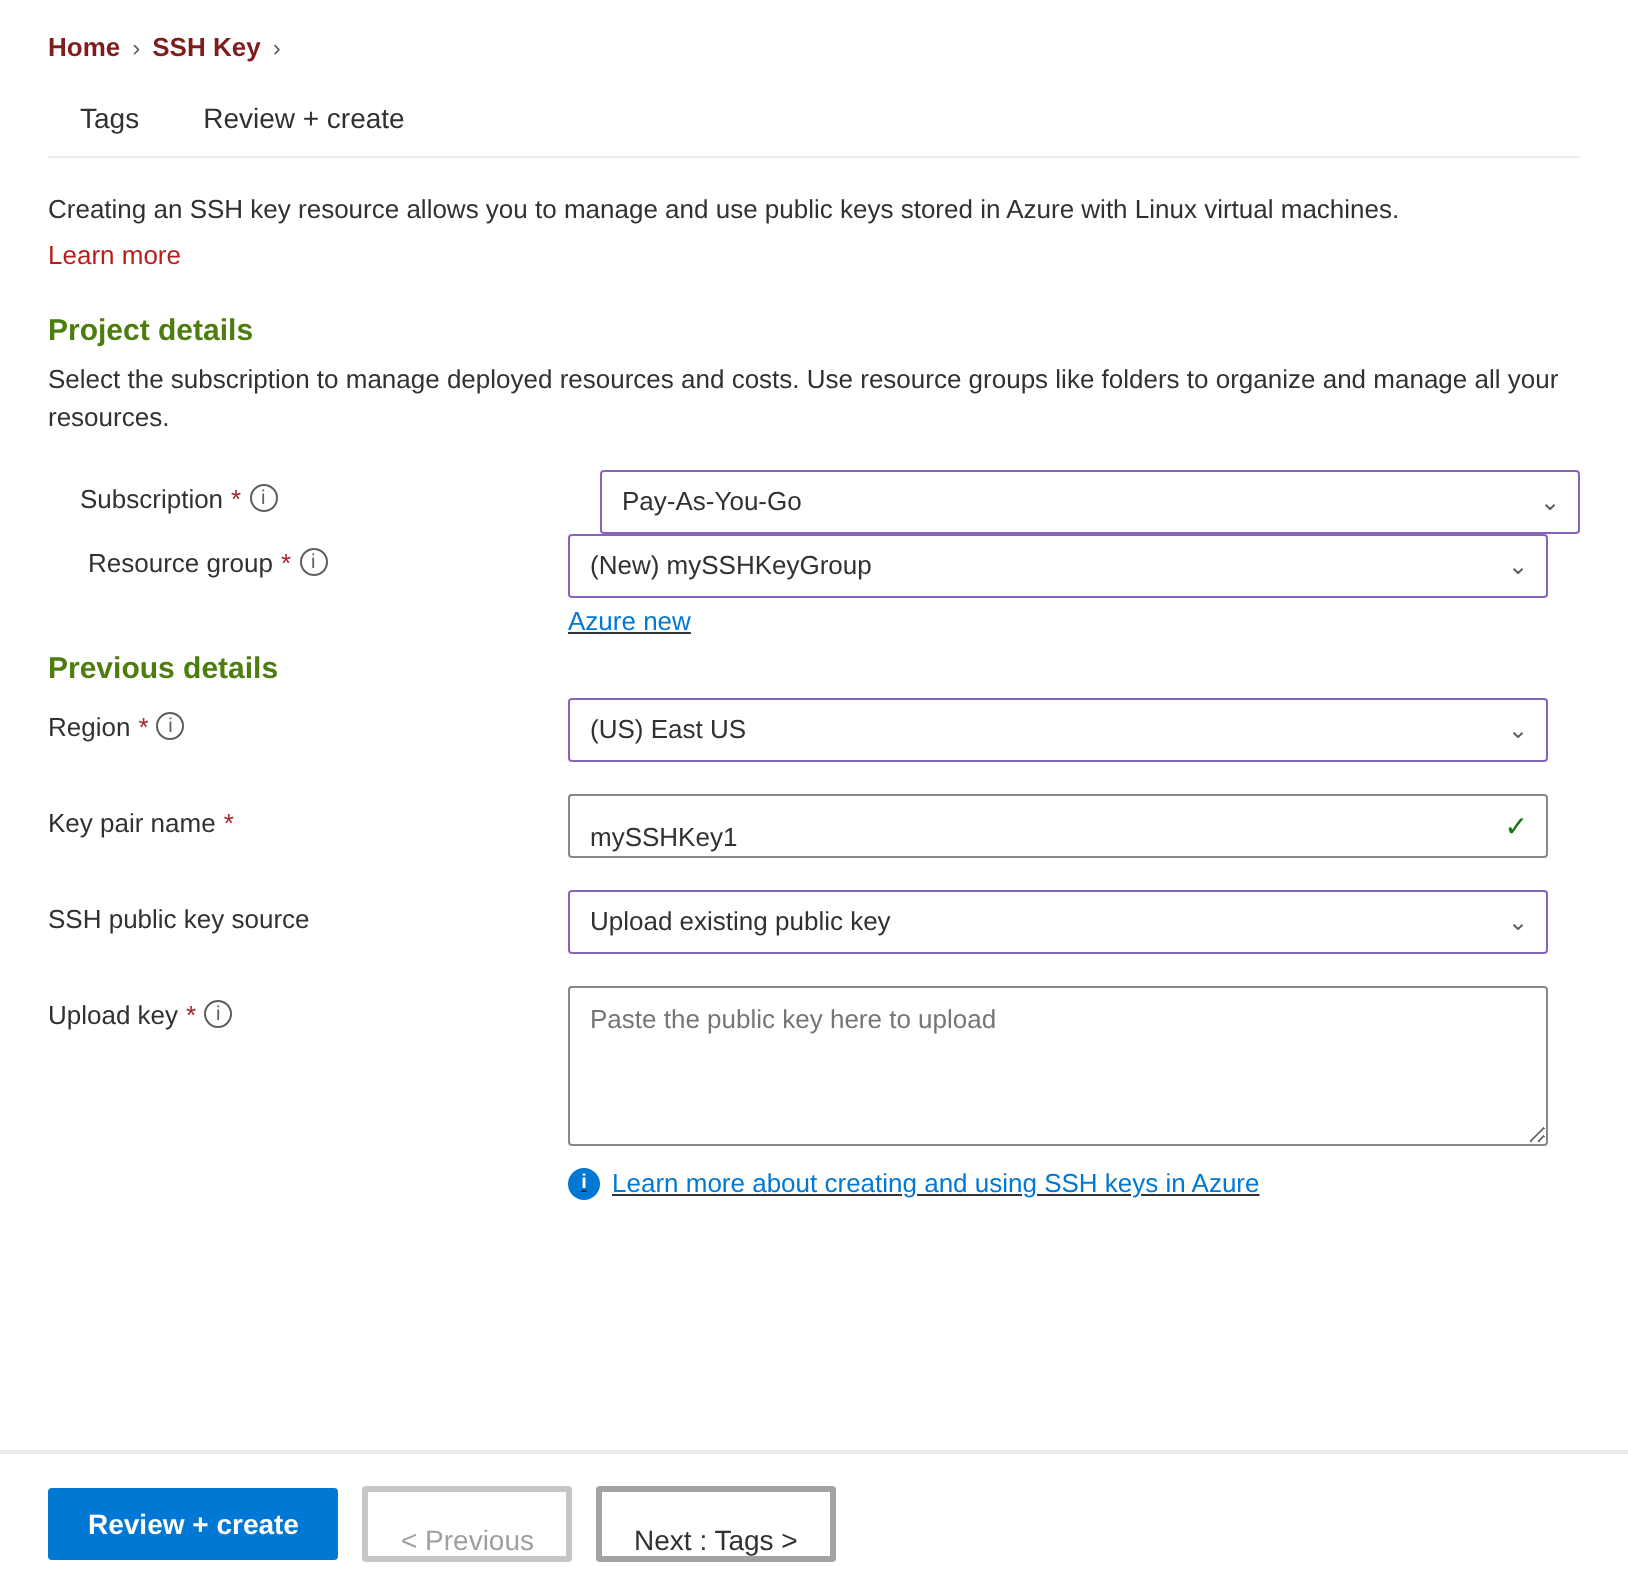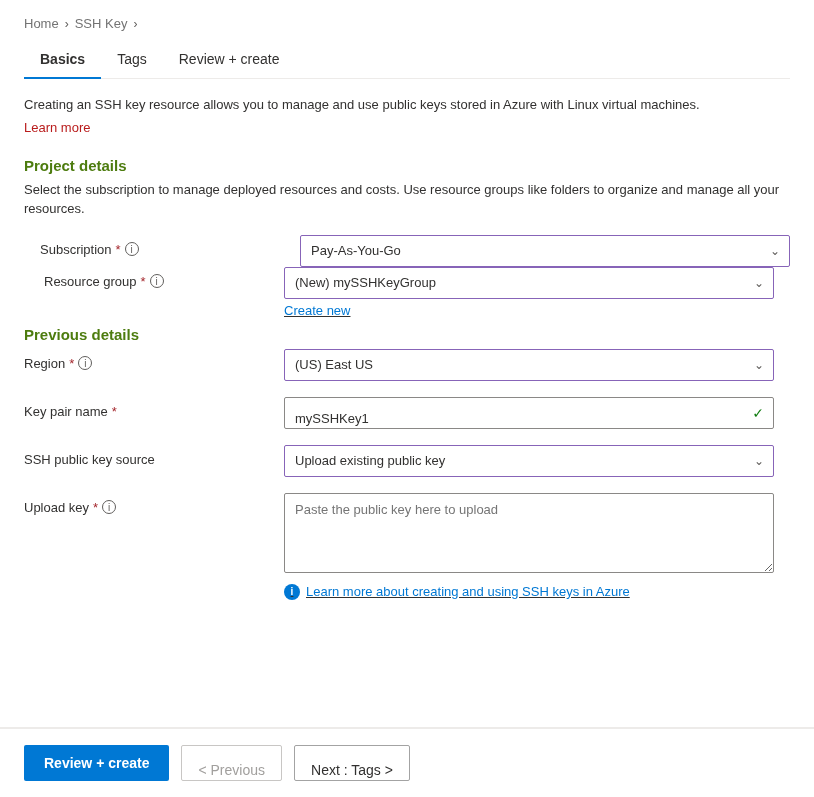--- a/index.html
+++ b/index.html
@@ -19,22 +19,23 @@
     }
     .breadcrumb {
       display: flex;
       align-items: center;
       gap: 6px;
       font-size: 13px;
       margin-bottom: 10px;
       color: #0078d4;
     }
     .breadcrumb a {
-      color: #737373;
+      color: #7f1d1d;
       text-decoration: none;
+      font-weight: bold;
     }
     .breadcrumb-separator {
       color: #605e5c;
       font-size: 12px;
     }
     .page-title {
       font-size: 26px;
       font-weight: 600;
       color: #323130;
       margin-bottom: 20px;
@@ -240,21 +241,21 @@
       padding: 0 20px;
       height: 36px;
       border-radius: 2px;
       font-size: 14px;
       font-weight: 600;
       cursor: pointer;
     }
     .btn-secondary {
       background: #fff;
       color: #323130;
-      border: 1px solid #a3a3a3;
+      border: 3px solid #a3a3a3;
       padding: 16px 16px;
       height: 36px;
       border-radius: 2px;
       font-size: 14px;
       cursor: pointer;
     }
     .btn-secondary:disabled {
       color: #a19f9d;
       border-color: #c8c6c4;
       cursor: default;
@@ -280,21 +281,20 @@
     <a href="#">Home</a>
     <span class="breadcrumb-separator">›</span>
     <a href="#">SSH Key</a>
     <span class="breadcrumb-separator">›</span>
   </div>
 
   
 
   
   <div class="tabs">
-    <a class="tab active">Basics</a>
     <a class="tab">Tags</a>
     <a class="tab">Review + create</a>
   </div>
 
   
   <p class="description">Creating an SSH key resource allows you to manage and use public keys stored in Azure with Linux virtual machines.</p>
   <a href="#" class="learn-more-link">Learn more</a>
 
   
   <div class="section-title">Project details</div>
@@ -324,21 +324,21 @@
       <span class="required-star">*</span>
       <span class="info-icon">i</span>
     </div>
     <div class="form-control-cell">
       <div class="dropdown-wrapper active-border">
         <select class="dropdown-field">
           <option>(New) mySSHKeyGroup</option>
         </select>
         <span class="dropdown-arrow">⌄</span>
       </div>
-      <a href="#" class="create-new-link">Create new</a>
+      <a href="#" class="create-new-link">Azure new</a>
     </div>
   </div>
 
   
   <div class="section-title instance-section">Previous details</div>
 
   
   <div class="form-row">
     <div class="form-label-cell">
       <span>Region</span>

